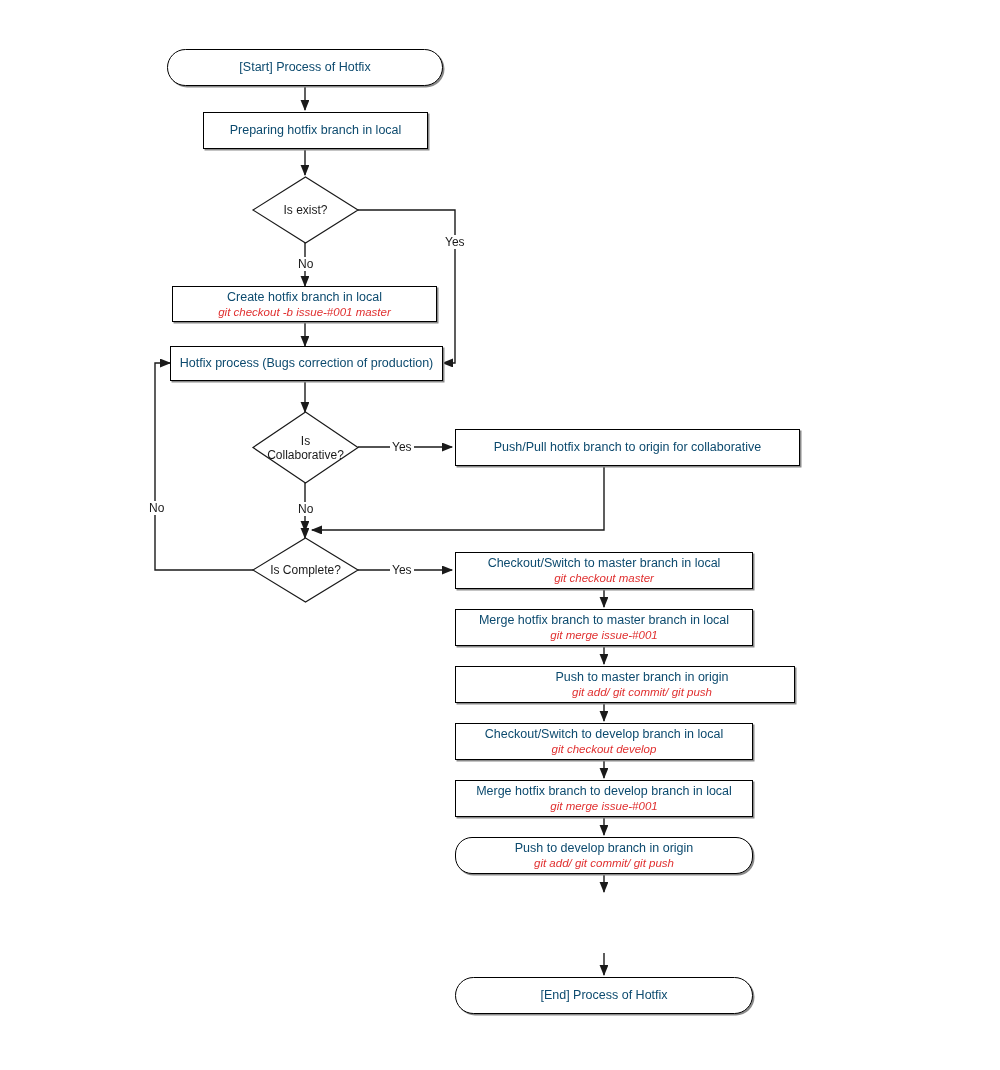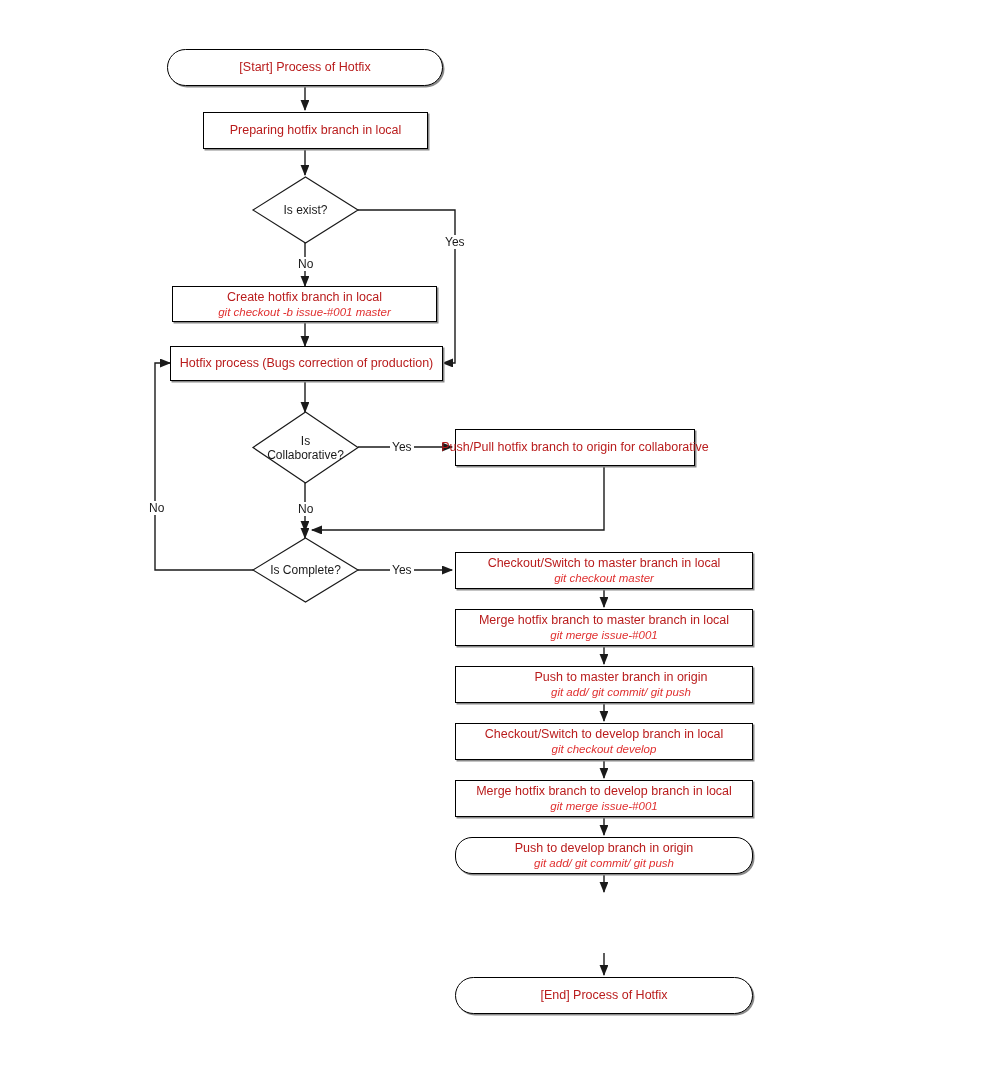--- a/index.html
+++ b/index.html
@@ -45,21 +45,21 @@
     box-shadow: 1.5px 1.5px 0 0 #8a8a8a;
   }
   .terminator {
     border: 1px solid #000000;
     border-radius: 20px;
     box-shadow: 1.5px 1.5px 0 0 #8a8a8a;
   }
   .node-title {
     font-size: 12.5px;
     line-height: 15px;
-    color: #b91c1c;
+    color: #0c4a6e;
     white-space: nowrap;
   }
   .node-cmd {
     font-size: 11.5px;
     line-height: 14px;
     font-style: italic;
     white-space: nowrap;
   }
 
   
@@ -195,21 +195,21 @@
   <div class="decision" style="left:253px; top:412px; width:105px; height:71px;">
     <svg width="105" height="71" viewBox="0 0 105 71" xmlns="http://www.w3.org/2000/svg">
       <polygon points="52.5,0 105,35.5 52.5,71 0,35.5" fill="#ffffff" stroke="#1a1a1a" stroke-width="1.2"></polygon>
     </svg>
     <div class="dec-label">
       <span>Is</span>
       <span>Collaborative?</span>
     </div>
   </div>
 
-  <div class="node process" style="left:455px; top:429px; width:240px; height:37px;">
+  <div class="node process" style="left:455px; top:429px; width:345px; height:37px;">
     <span class="node-title">Push/Pull hotfix branch to origin for collaborative</span>
   </div>
 
   <div class="decision" style="left:253px; top:538px; width:105px; height:64px;">
     <svg width="105" height="64" viewBox="0 0 105 64" xmlns="http://www.w3.org/2000/svg">
       <polygon points="52.5,0 105,32 52.5,64 0,32" fill="#ffffff" stroke="#1a1a1a" stroke-width="1.2"></polygon>
     </svg>
     <div class="dec-label">
       <span>Is Complete?</span>
     </div>
@@ -218,21 +218,21 @@
   <div class="node process" style="left:455px; top:552px; width:298px; height:37px;">
     <span class="node-title">Checkout/Switch to master branch in local</span>
     <span class="node-cmd" style="color:#E03030;">git checkout master</span>
   </div>
 
   <div class="node process" style="left:455px; top:609px; width:298px; height:37px;">
     <span class="node-title">Merge hotfix branch to master branch in local</span>
     <span class="node-cmd" style="color:#E03030;">git merge issue-#001</span>
   </div>
 
-  <div class="node process" style="left:455px; top:666px; width:298px; height:37px;padding-left:34px;">
+  <div class="node process" style="left:455px; top:666px; width:340px; height:37px;padding-left:34px;">
     <span class="node-title">Push to master branch in origin</span>
     <span class="node-cmd" style="color:#E03030;">git add/ git commit/ git push</span>
   </div>
 
   <div class="node process" style="left:455px; top:723px; width:298px; height:37px;">
     <span class="node-title">Checkout/Switch to develop branch in local</span>
     <span class="node-cmd" style="color:#E03030;">git checkout develop</span>
   </div>
 
   <div class="node process" style="left:455px; top:780px; width:298px; height:37px;">

